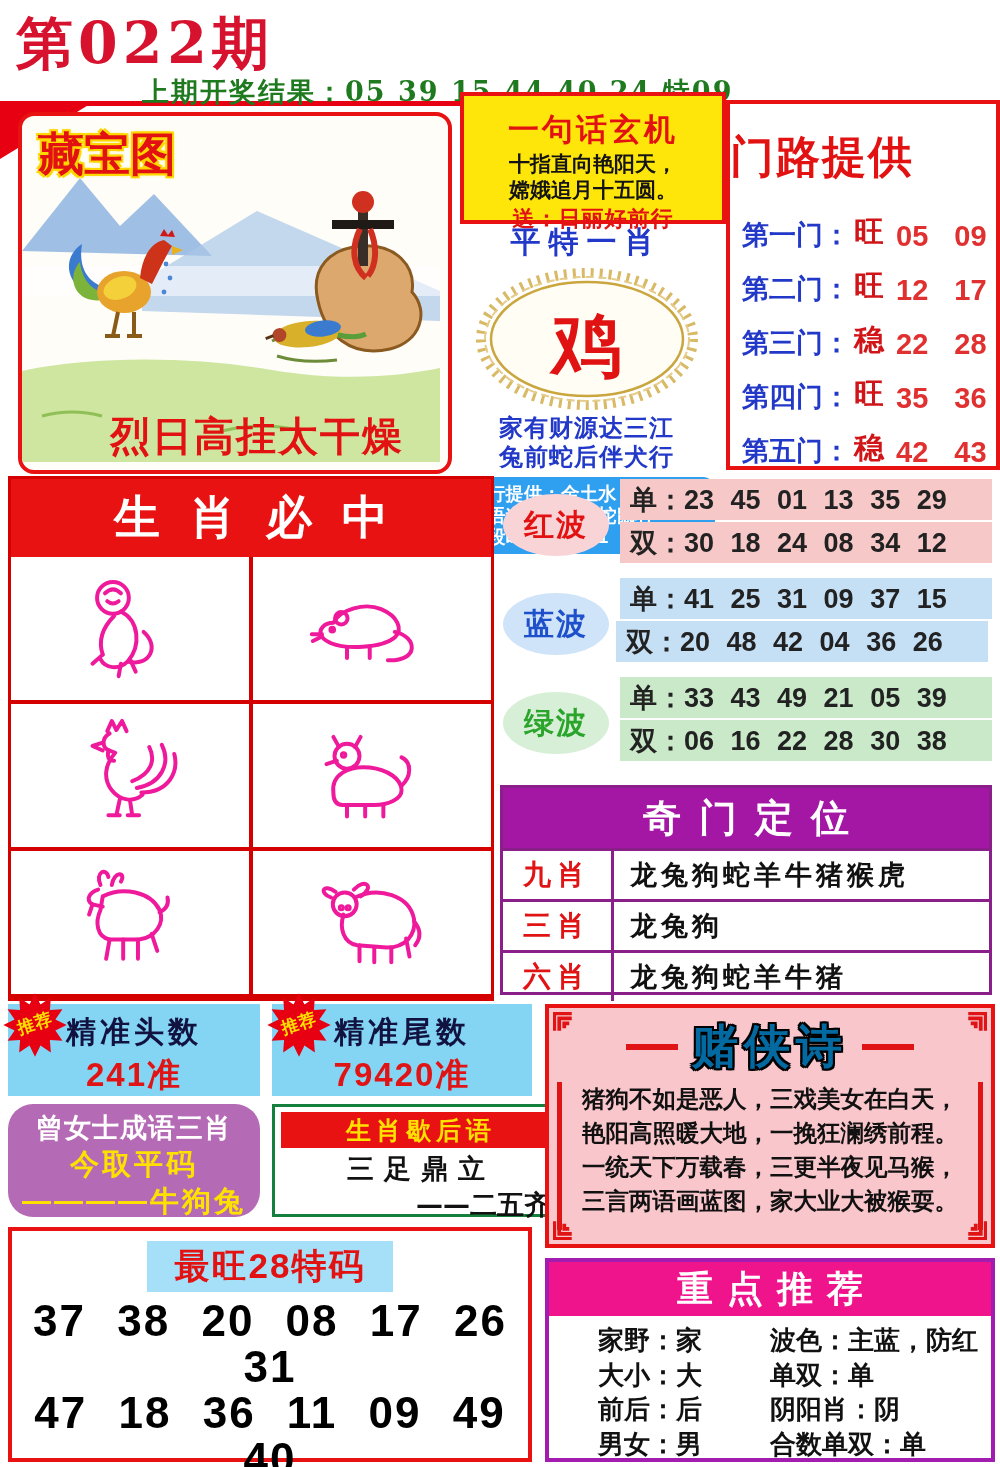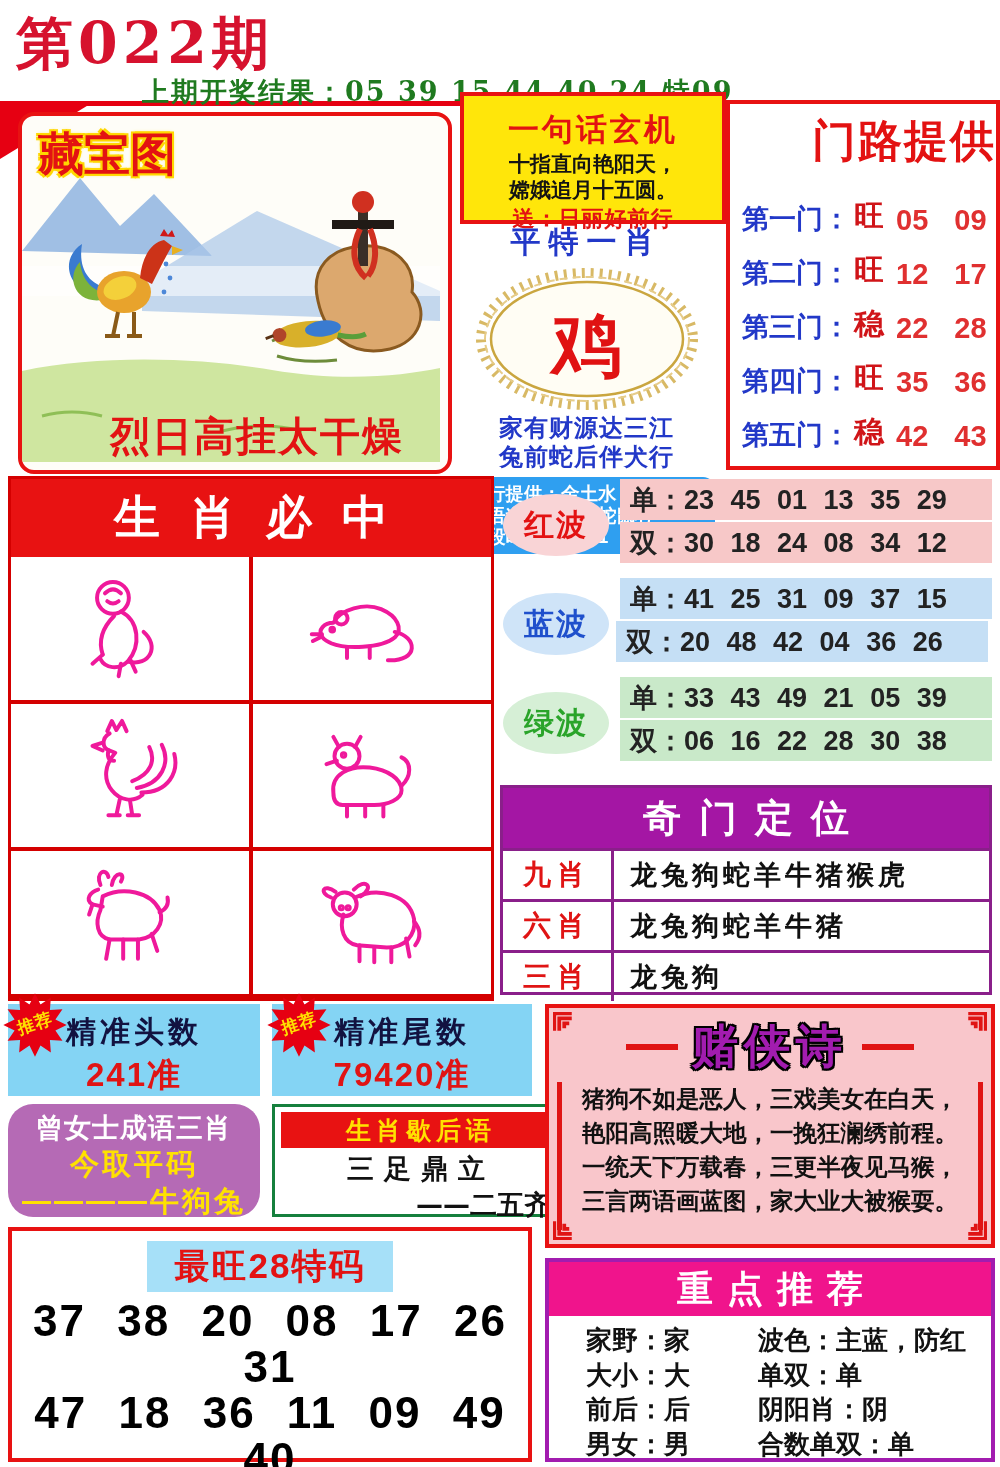--- a/index.html
+++ b/index.html
@@ -26,21 +26,21 @@
   
   .pt{left:455px;top:222px;width:263px;text-align:center;}
   .pttitle{font-size:30px;color:#2238c8;letter-spacing:8px;}
   .ptmed{position:relative;width:228px;height:148px;margin:2px auto 0;}
   .ptanimal{position:absolute;left:0;top:34px;width:100%;font-size:70px;color:#e01212;}
   .ptline{font-size:24px;color:#2238c8;line-height:29px;letter-spacing:1px;}
   .ptinfo{margin:6px auto 0;width:236px;background:#2f9ff0;border-radius:12px;
           padding:6px 10px;color:#fff;font-size:18.5px;line-height:21.5px;text-align:left;font-weight:bold;}
   
   .mlbox{left:726px;top:100px;width:266px;height:362px;border:4px solid #e81212;background:#fff;}
-  .mltitle{text-align:right;margin-top:8px;font-size:44px;color:#e31212;letter-spacing:2px;}
+  .mltitle{text-align:left;margin-top:24px;font-size:44px;color:#e31212;letter-spacing:2px;}
   .mlrow{display:flex;align-items:flex-end;height:54px;padding-left:12px;}
   .mllabel{color:#2238c8;font-size:27px;}
   .mlmark{color:#d01418;font-size:30px;margin:0 12px 0 4px;}
   .mlnums{color:#e03030;font-size:29px;word-spacing:18px;}
   
   .zbox{left:8px;top:476px;width:480px;height:519px;border:3px solid #d40000;background:#d40000;}
   .zhead{height:78px;background:#e81212;color:#fff;display:flex;align-items:center;justify-content:center;
          font-size:46px;letter-spacing:30px;padding-left:30px;box-sizing:border-box;}
   .zgrid{display:grid;grid-template-columns:1fr 1fr;grid-template-rows:repeat(3,1fr);gap:4px;height:437px;background:#d40000;}
   .zcell{background:#fff;display:flex;align-items:center;justify-content:center;}
@@ -77,31 +77,31 @@
   .xl2{font-size:27px;color:#111;text-align:right;padding-right:16px;}
   
   .sbox{left:8px;top:1227px;width:524px;height:235px;border:4px solid #e81212;background:#fff;text-align:center;box-sizing:border-box;}
   .shead{display:inline-block;margin-top:10px;background:#a6e0f8;color:#e31212;font-size:35px;font-weight:bold;
          padding:2px 28px;letter-spacing:2px;}
   .srow{font-size:44px;color:#000000;font-weight:bold;line-height:46px;word-spacing:17px;letter-spacing:2px;}
   
   .pobox{left:545px;top:1004px;width:450px;height:244px;background:#f9c6cb;border:4px solid #e81212;box-sizing:border-box;overflow:hidden;}
   .potitle-row{display:flex;align-items:center;justify-content:center;gap:14px;margin-top:8px;}
   .pobar{width:52px;height:6px;background:#e01414;}
-  .potitle{font-size:46px;color:#a21caf;letter-spacing:6px;
+  .potitle{font-size:46px;color:#0369a1;letter-spacing:6px;
     text-shadow:2px 0 0 #000,-2px 0 0 #000,0 2px 0 #000,0 -2px 0 #000,2px 2px 0 #000,-2px -2px 0 #000,2px -2px 0 #000,-2px 2px 0 #000;}
   .poline{text-align:center;font-size:23.5px;color:#111;line-height:34px;font-weight:bold;}
   .poside{position:absolute;top:74px;width:5px;height:148px;background:#e01414;}
   .corner{position:absolute;width:20px;height:20px;}
   .corner svg{stroke:#e01414;stroke-width:3;fill:none;}
   
   .rbox{left:545px;top:1258px;width:450px;height:204px;border:4px solid #a21caf;background:#fff;box-sizing:border-box;}
   .rhead{height:54px;background:#f0148c;color:#fff;display:flex;align-items:center;justify-content:center;
          font-size:36px;letter-spacing:14px;padding-left:14px;box-sizing:border-box;}
-  .rrow{display:flex;padding-left:37px;font-size:26px;color:#111;font-weight:bold;line-height:34.5px;}
+  .rrow{display:flex;padding-left:37px;font-size:26px;color:#111;font-weight:bold;line-height:34.5px;margin-left:12px;}
   .rc1{width:172px;}
 </style>
 </head>
 <body>
 
 <div id="page">
 
   <div class="abs topline"></div>
   <div class="abs tri"></div>
   <div class="abs issue serif b">第022期</div>
@@ -283,26 +283,26 @@
   <div class="abs wrow" style="left:620px;top:720px;background:#c9e9c9;">双：06 16 22 28 30 38</div>
   <div class="abs well" style="left:503px;top:692px;background:#d6efd6;color:#2aa42a;">绿波</div>
 
   <div class="abs qbox">
     <div class="qhead serif b">奇门定位</div>
     <div class="qrow">
       <div class="qlabel">九肖</div>
       <div class="qval">龙兔狗蛇羊牛猪猴虎</div>
     </div>
     <div class="qrow">
+      <div class="qlabel">三肖</div>
+      <div class="qval">龙兔狗</div>
+    </div>
+    <div class="qrow">
       <div class="qlabel">六肖</div>
       <div class="qval">龙兔狗蛇羊牛猪</div>
-    </div>
-    <div class="qrow">
-      <div class="qlabel">三肖</div>
-      <div class="qval">龙兔狗</div>
     </div>
   </div>
 
   <div class="abs pbox" style="left:8px;top:1004px;width:252px;height:92px;">
     <div class="pbadge">
       <svg width="66" height="66" viewBox="0 0 100 100">
         <polygon fill="#e60012" points="50,2 58.3,19.1 74,8.4 72.6,27.4 91.6,26 80.9,41.7 98,50 80.9,58.3 91.6,74 72.6,72.6 74,91.6 58.3,80.9 50,98 41.7,80.9 26,91.6 27.4,72.6 8.4,74 19.1,58.3 2,50 19.1,41.7 8.4,26 27.4,27.4 26,8.4 41.7,19.1"></polygon>
       </svg>
       <span>推荐</span>
     </div>

